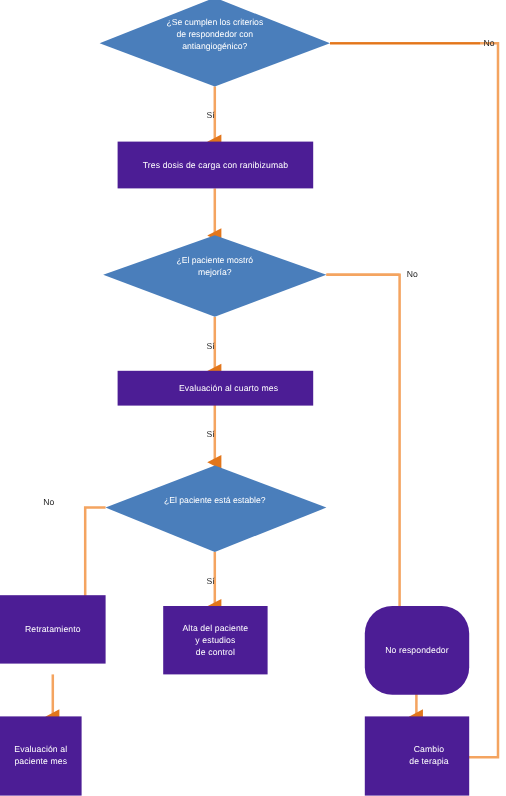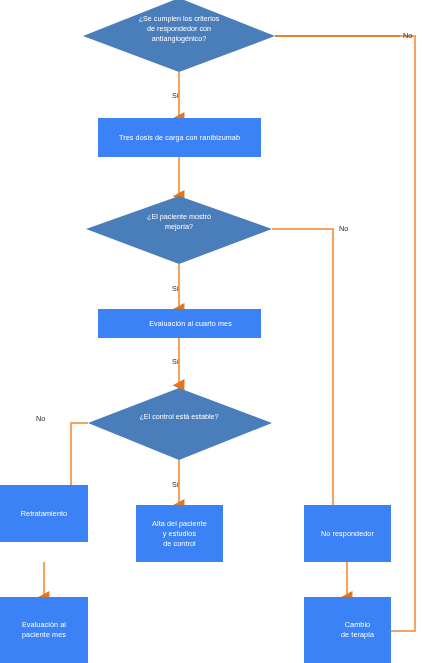--- a/index.html
+++ b/index.html
@@ -5,21 +5,21 @@
   html,body{margin:0;padding:0;background:#ffffff;}
   body{width:422px;height:663px;overflow:hidden;
        font-family:"Liberation Sans","DejaVu Sans",sans-serif;}
   #canvas{position:relative;width:422px;height:663px;background:#fff;}
   svg.layer{position:absolute;left:0;top:0;width:422px;height:663px;}
 
   .node{position:absolute;box-sizing:border-box;display:flex;
         align-items:center;justify-content:center;text-align:center;
         color:#ffffff;font-size:7.2px;line-height:10px;
         letter-spacing:.1px;}
-  .rect{background:#3b82f6;}
+  .rect{background:#4c1d95;}
   .diamond-label{position:absolute;display:flex;align-items:flex-start;
         justify-content:center;text-align:center;color:#fff;
         font-size:7.2px;line-height:10px;pointer-events:none;}
 
   .edge-label{position:absolute;color:#262626;font-size:7.2px;
         line-height:9px;white-space:nowrap;}
 </style>
 </head>
 <body>
 
@@ -72,48 +72,48 @@
   </div>
 
   <div class="diamond-label" style="left:110px;top:212px;width:138px;height:34px;">
     <div>
       <div>¿El paciente mostró</div>
       <div>mejoría?</div>
     </div>
   </div>
 
   <div class="diamond-label" style="left:108px;top:412px;width:142px;height:22px;">
-    <div>¿El control está estable?</div>
+    <div>¿El paciente está estable?</div>
   </div>
 
   <div class="node rect" style="left:98px;top:118px;width:163px;height:39px;">
     <div>Tres dosis de carga con ranibizumab</div>
   </div>
 
   <div class="node rect" style="left:98px;top:309px;width:163px;height:29px;padding-left:22px;">
     <div>Evaluación al cuarto mes</div>
   </div>
 
-  <div class="node rect" style="left:0px;top:485px;width:88px;height:57px;">
+  <div class="node rect" style="left:0px;top:496px;width:88px;height:57px;">
     <div>Retratamiento</div>
   </div>
 
   <div class="node rect" style="left:136px;top:505px;width:87px;height:57px;align-items:center;">
     <div>
       <div>Alta del paciente</div>
       <div>y estudios</div>
       <div>de control</div>
     </div>
   </div>
 
-  <div class="node rect" style="left:304px;top:505px;width:87px;height:57px;">
+  <div class="node rect" style="left:304px;top:505px;width:87px;height:74px;border-radius:23px;">
     <div>No respondedor</div>
   </div>
 
-  <div class="node rect" style="left:0px;top:597px;width:88px;height:66px;">
+  <div class="node rect" style="left:0px;top:597px;width:68px;height:66px;">
     <div>
       <div>Evaluación al</div>
       <div>paciente mes</div>
     </div>
   </div>
 
   <div class="node rect" style="left:304px;top:597px;width:87px;height:66px;padding-left:20px;">
     <div>
       <div>Cambio</div>
       <div>de terapia</div>

